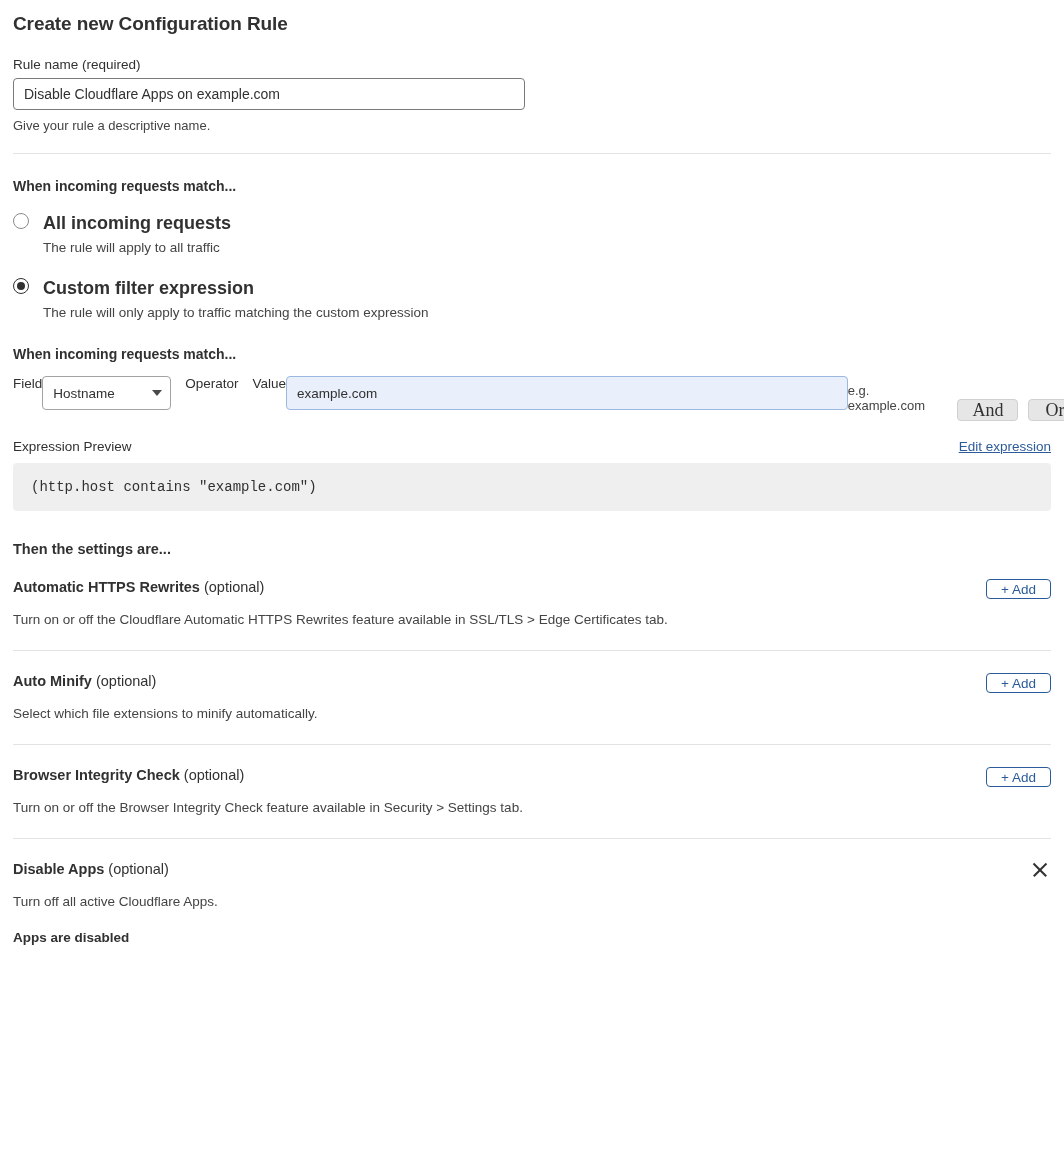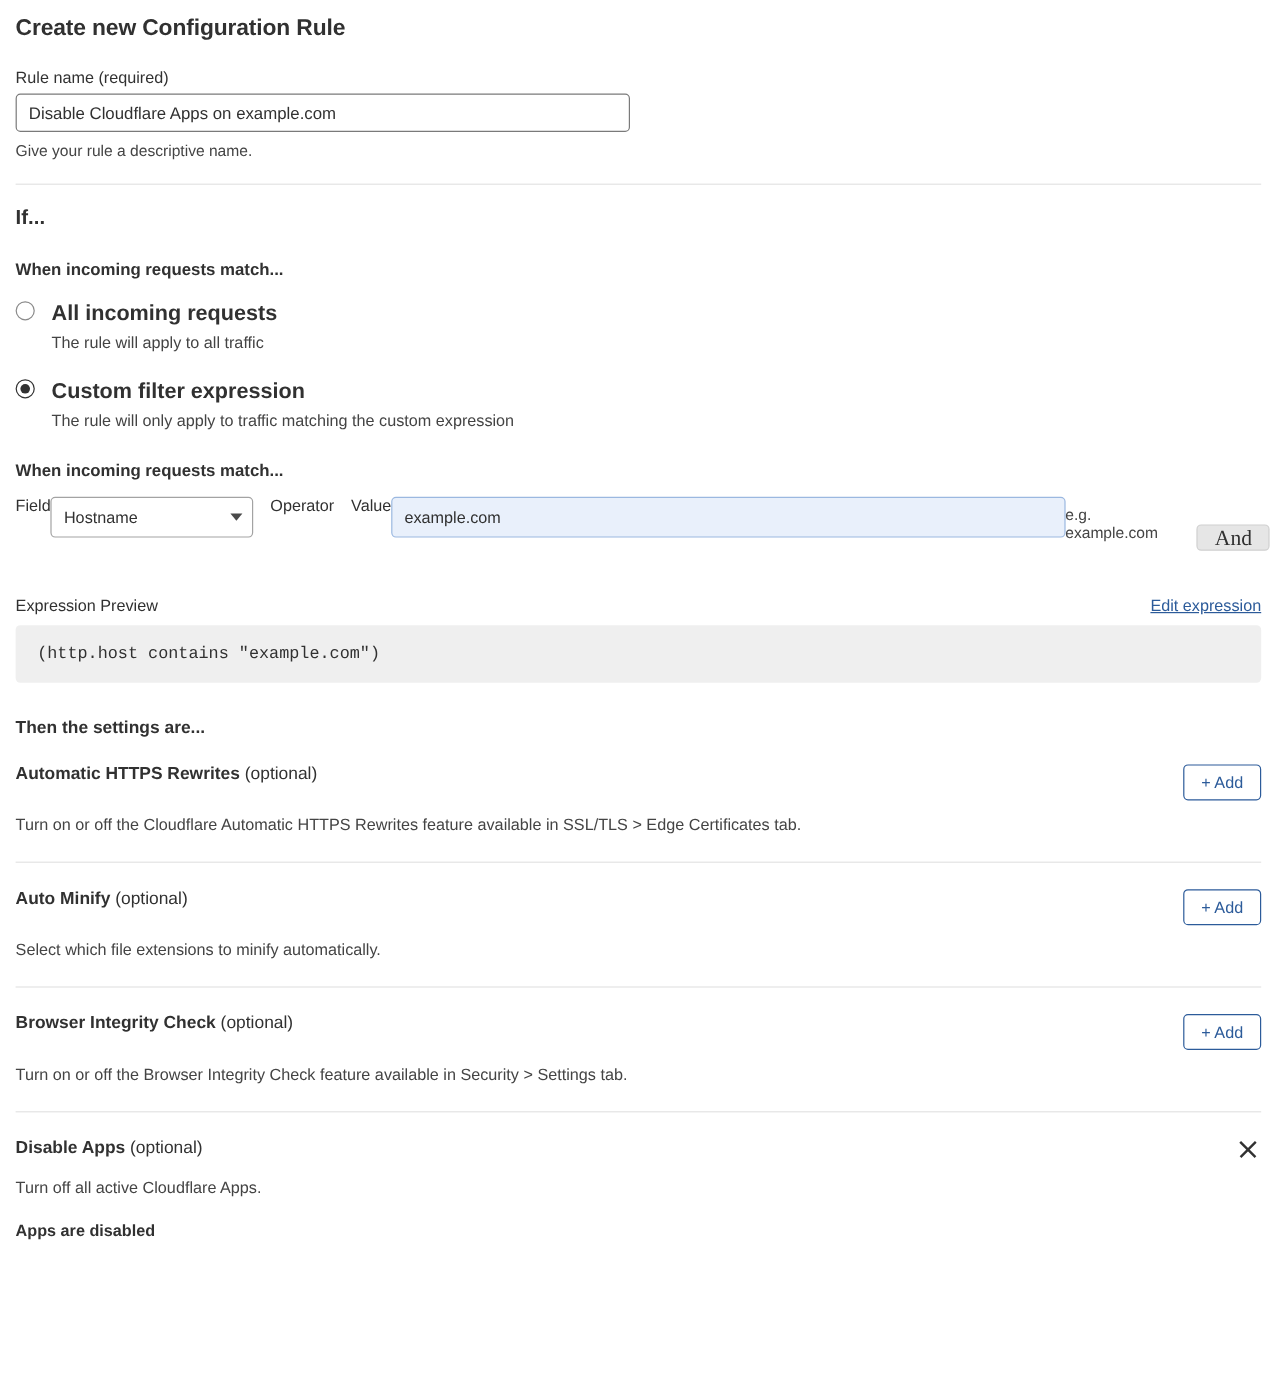--- a/index.html
+++ b/index.html
@@ -124,21 +124,21 @@
     border-radius: 4px;
     background: #fff;
     display: flex;
     align-items: center;
     padding: 0 8px 0 10px;
     font-size: 13.5px;
     color: #313131;
     position: relative;
     justify-content: space-between;
   }
-  .select-field { width: 169px; }
+  .select-field { width: 129px; }
   .select-op { width: 148px; margin-left: 14px; }
   .caret {
     width: 0; height: 0;
     border-left: 5px solid transparent;
     border-right: 5px solid transparent;
     border-top: 6px solid #4a4a4a;
     margin-left: 8px;
   }
   .value-col { margin-left: 14px; }
   .value-input {
@@ -173,21 +173,21 @@
     font-size: 18px;
     color: #313131;
     font-family: Liberation Serif, serif;
     cursor: pointer;
   }
   .gray-btn + .gray-btn { margin-left: 10px; }
   .preview-head {
     display: flex;
     justify-content: space-between;
     align-items: baseline;
-    margin-top: 38px;
+    margin-top: 18px;
   }
   .preview-label { font-size: 13.5px; color: #313131; }
   .edit-expression {
     font-size: 13.5px;
     color: #2c5b9a;
     text-decoration: underline;
     cursor: pointer;
   }
   .preview-box {
     margin-top: 9px;
@@ -224,21 +224,21 @@
     color: #444;
     margin-top: 13px;
   }
   .add-btn {
     border: 1px solid #2c5b9a;
     border-radius: 4px;
     color: #2c5b9a;
     background: #fff;
     font-size: 13.5px;
     font-family: "Liberation Sans", sans-serif;
-    height: 30px;
+    height: 20px;
     padding: 0 14px;
     cursor: pointer;
     white-space: nowrap;
   }
   .setting-divider {
     border: none;
     border-top: 1px solid #e3e3e3;
     margin: 23px 0 0 0;
   }
   .close-x {
@@ -275,21 +275,20 @@
   <h1 class="page-title">Create new Configuration Rule</h1>
 
   <div>
     <div class="field-label">Rule name (required)</div>
     <input class="text-input" type="text" value="Disable Cloudflare Apps on example.com" style="">
     <div class="helper-text">Give your rule a descriptive name.</div>
   </div>
 
   <hr class="divider">
 
-  <div class="section-if">If...</div>
   <div class="subhead">When incoming requests match...</div>
 
   <div class="radio-group">
     <div class="radio-row">
       <span class="radio-outer"></span>
       <span class="radio-texts">
         <span class="radio-title">All incoming requests</span>
         <span class="radio-desc">The rule will apply to all traffic</span>
       </span>
     </div>

